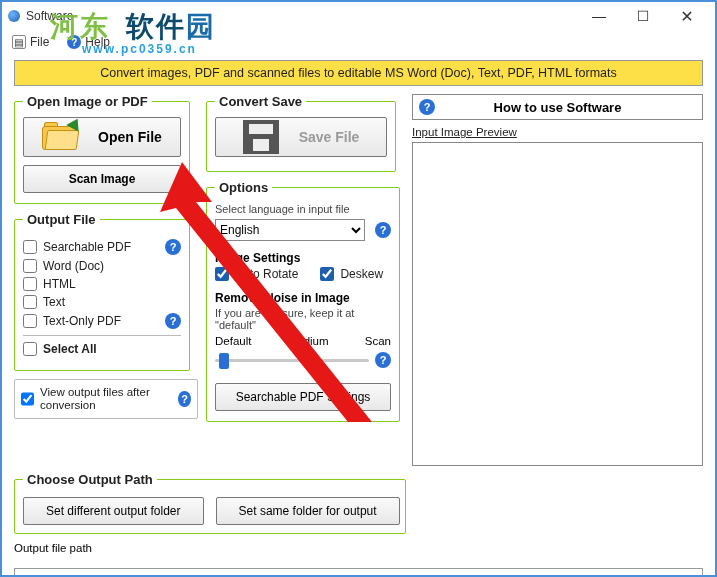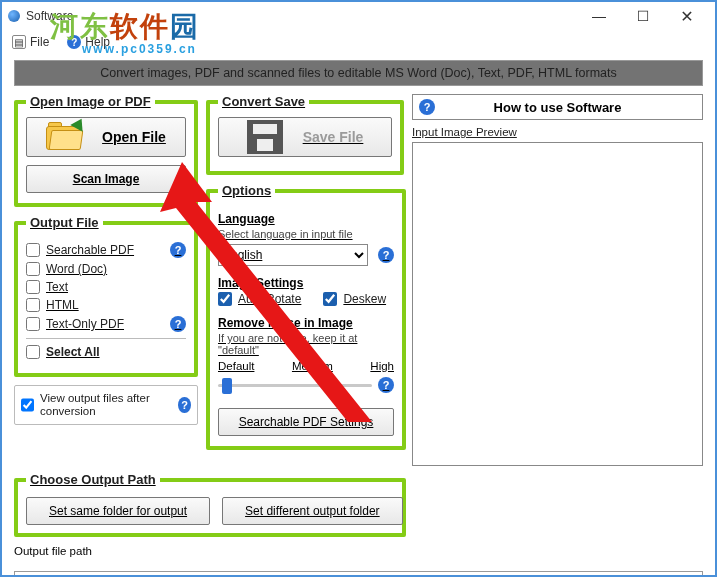--- a/index.html
+++ b/index.html
@@ -9,29 +9,29 @@
   .titlebar .ticon{ width:12px;height:12px;border-radius:50%;background:radial-gradient(circle at 35% 35%,#6fb6ff,#1b5fae);margin-right:6px;}
   .titlebar .spacer{flex:1;}
   .winbtn{width:44px;height:26px;display:flex;align-items:center;justify-content:center;color:#333;font-size:14px;}
   .winbtn.close{font-size:16px;}
   .menubar{height:24px;display:flex;align-items:center;gap:18px;padding:0 10px;font-size:12px;color:#333;}
   .menubar .mi{display:flex;align-items:center;gap:4px;}
   .menubar .mk{width:14px;height:14px;border:1px solid #888;border-radius:2px;display:flex;align-items:center;justify-content:center;font-size:10px;}
   .menubar .helpico{width:14px;height:14px;border-radius:50%;background:#2a6fd6;color:#fff;display:flex;align-items:center;justify-content:center;font-size:10px;font-weight:bold;}
   .watermark{position:absolute;left:48px;top:6px;pointer-events:none;z-index:50;}
   .watermark .line1{font-size:28px;font-weight:700;letter-spacing:2px;}
-  .watermark .c1{color:#7fc043;font-family:Liberation Serif, serif;} .watermark .c2{color:#c2410c;} .watermark .c3{color:#1a6aa8;}
+  .watermark .c1{color:#7fc043;font-family:Liberation Serif, serif;} .watermark .c2{color:#0c4a6e;margin-left:16px;} .watermark .c3{color:#1a6aa8;}
   .watermark .line2{font-size:12px;font-weight:700;color:#2aa0e0;letter-spacing:2px;margin-top:-4px;margin-left:32px;}
   .body{padding:6px 12px 8px;}
-  .banner{border:1px solid #999;background:#737373;height:26px;display:flex;align-items:center;justify-content:center;font-size:12.5px;color:#222;margin-bottom:8px;}
+  .banner{border:1px solid #999;background:#fde047;height:26px;display:flex;align-items:center;justify-content:center;font-size:12.5px;color:#222;margin-bottom:8px;}
   .cols{display:flex;gap:8px;}
   .left{width:184px;}
   .mid{width:198px;}
   .right{flex:1;}
-  fieldset{border:4px solid #84cc16;border-radius:2px;margin:0 0 8px 0;padding:8px 8px 10px;text-decoration:underline;}
+  fieldset{border:1px solid #84cc16;border-radius:2px;margin:0 8px 8px 0;padding:8px 8px 10px;}
   legend{font-size:13px;font-weight:700;color:#222;padding:0 4px;}
   .btn{height:28px;border:1px solid #777;background:linear-gradient(#fafafa,#e8e8e8);font-size:12px;display:flex;align-items:center;justify-content:center;padding:0 8px;border-radius:2px;cursor:default;}
   .btn.big{height:40px;font-weight:700;font-size:14px;gap:20px;}
   .btn.wide{width:100%;}
   .openfile{display:flex;align-items:center;gap:10px;}
   .foldericon{width:36px;height:30px;position:relative;}
   .foldericon .back{position:absolute;left:0;top:4px;width:34px;height:24px;background:#f6c74a;border:1px solid #c58f14;border-radius:3px;}
   .foldericon .tab{position:absolute;left:2px;top:0;width:14px;height:8px;background:#f6c74a;border:1px solid #c58f14;border-radius:2px 2px 0 0;}
   .foldericon .front{position:absolute;left:4px;top:8px;width:32px;height:20px;background:#ffe08a;border:1px solid #c58f14;border-radius:2px;transform:skewX(-8deg);}
   .foldericon .arrow{position:absolute;right:-4px;top:-4px;width:0;height:0;border-left:7px solid transparent;border-right:7px solid transparent;border-bottom:11px solid #2a8a2a;transform:rotate(28deg);}
@@ -128,25 +128,25 @@
             <input type="checkbox" style="">
             <span>Searchable PDF</span>
             <span class="qicon">?</span>
           </div>
           <div class="checkrow">
             <input type="checkbox" style="">
             <span>Word (Doc)</span>
           </div>
           <div class="checkrow">
             <input type="checkbox" style="">
+            <span>HTML</span>
+          </div>
+          <div class="checkrow">
+            <input type="checkbox" style="">
             <span>Text</span>
-          </div>
-          <div class="checkrow">
-            <input type="checkbox" style="">
-            <span>HTML</span>
           </div>
           <div class="checkrow">
             <input type="checkbox" style="">
             <span>Text-Only PDF</span>
             <span class="qicon">?</span>
           </div>
           <hr class="sep">
           <div class="checkrow" style="font-weight:700">
             <input type="checkbox" style="">
             <span>Select All</span>
@@ -165,21 +165,20 @@
           <legend>Convert Save</legend>
           <div class="btn big wide disabled">
             <div class="saveicon"></div>
             <span>Save File</span>
           </div>
         </fieldset>
 
         <fieldset>
           <legend>Options</legend>
 
-          <div class="subhead">Language</div>
           <div class="subdesc">Select language in input file</div>
           <div class="optline">
             <select class="lang">
               <option>English</option>
             </select>
             <span class="qicon" style="margin-left:6px">?</span>
           </div>
 
           <div class="subhead" style="margin-top:10px">Image Settings</div>
           <div class="imgset">
@@ -191,21 +190,21 @@
               <input type="checkbox" checked="" style="">
               <span>Deskew</span>
             </label>
           </div>
 
           <div class="subhead" style="margin-top:10px">Remove Noise in Image</div>
           <div class="subdesc">If you are not sure, keep it at "default"</div>
           <div class="noiselbl">
             <span>Default</span>
             <span>Medium</span>
-            <span>High</span>
+            <span>Scan</span>
           </div>
           <div class="slider-row">
             <div class="slider">
               <div class="track"></div>
                 <div class="thumb"></div>
             </div>
             <span class="qicon">?</span>
           </div>
 
           <div style="height:14px"></div>
@@ -222,24 +221,24 @@
         </div>
         <div class="preview-lbl">Input Image Preview</div>
         <div class="preview"></div>
       </div>
     </div>
 
     <fieldset style="margin-top:6px;padding:6px 8px 8px;width:392px">
       <legend>Choose Output Path</legend>
       <div class="pathrow">
         <div class="btn">
+          <span>Set different output folder</span>
+        </div>
+        <div class="btn">
           <span>Set same folder for output</span>
-        </div>
-        <div class="btn">
-          <span>Set different output folder</span>
         </div>
       </div>
     </fieldset>
 
     <div class="outpath">
       <div class="outlabel">Output file path</div>
       <div class="outfield"></div>
     </div>
   </div>
 

